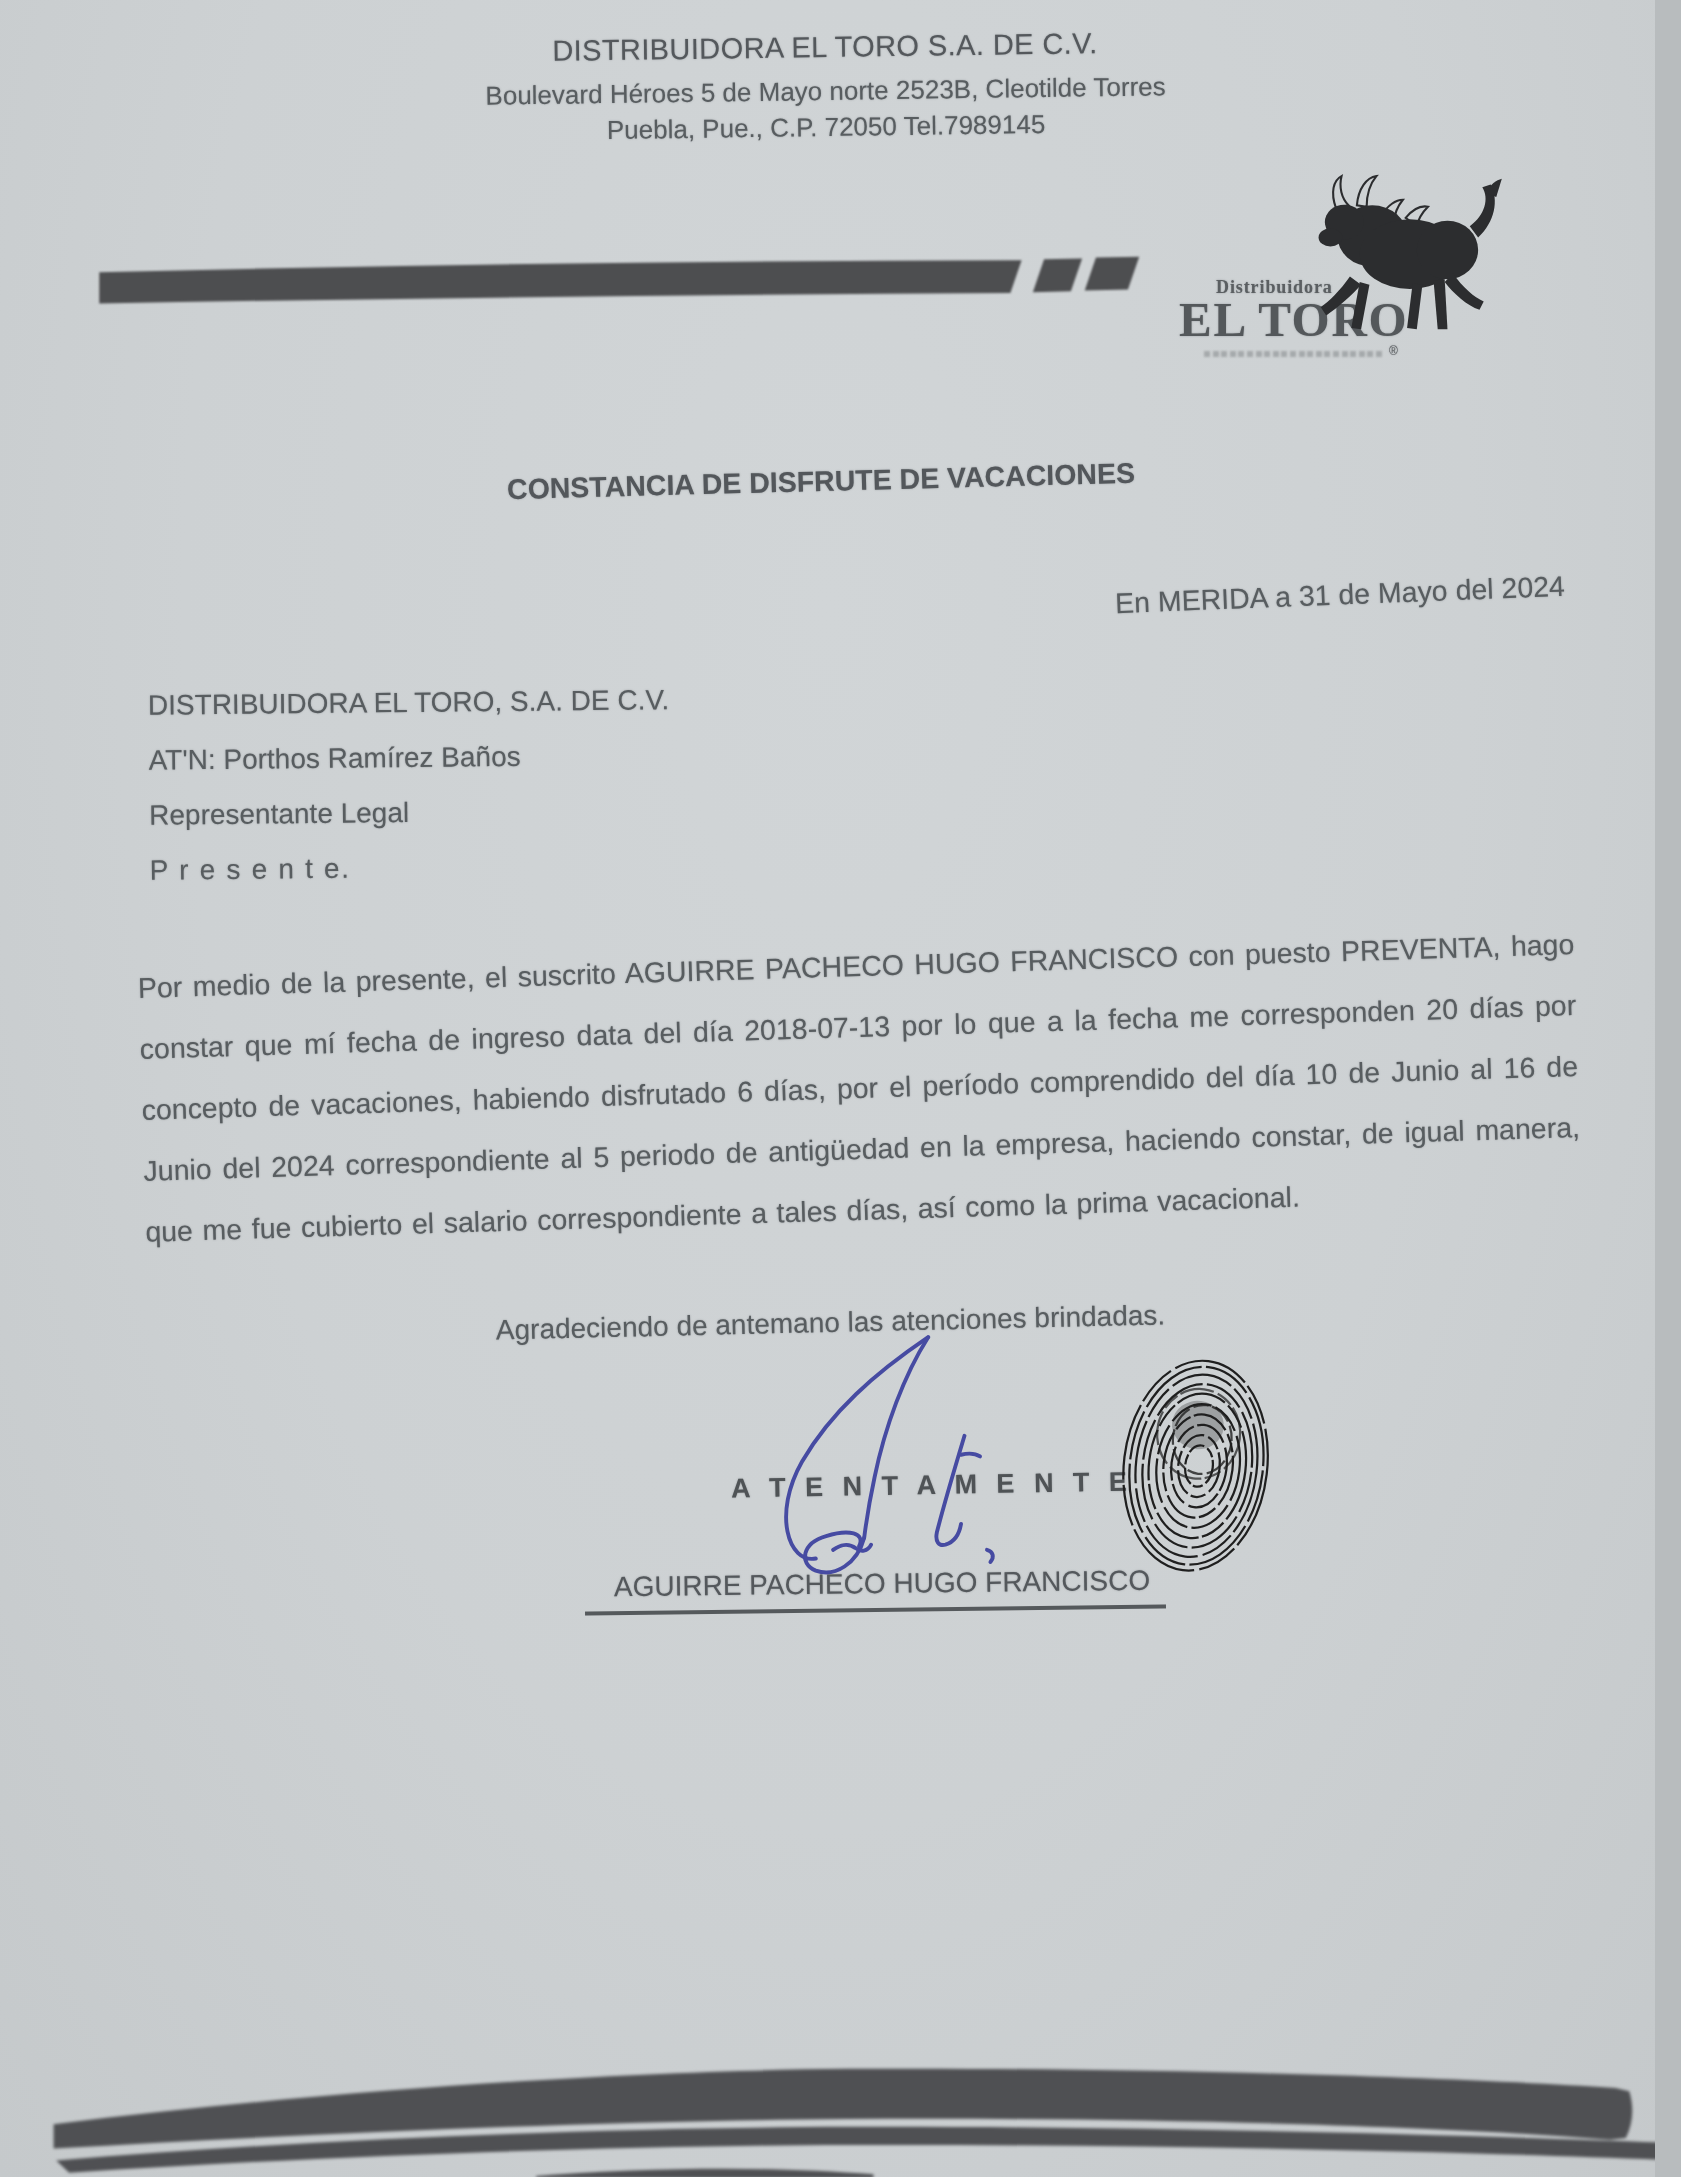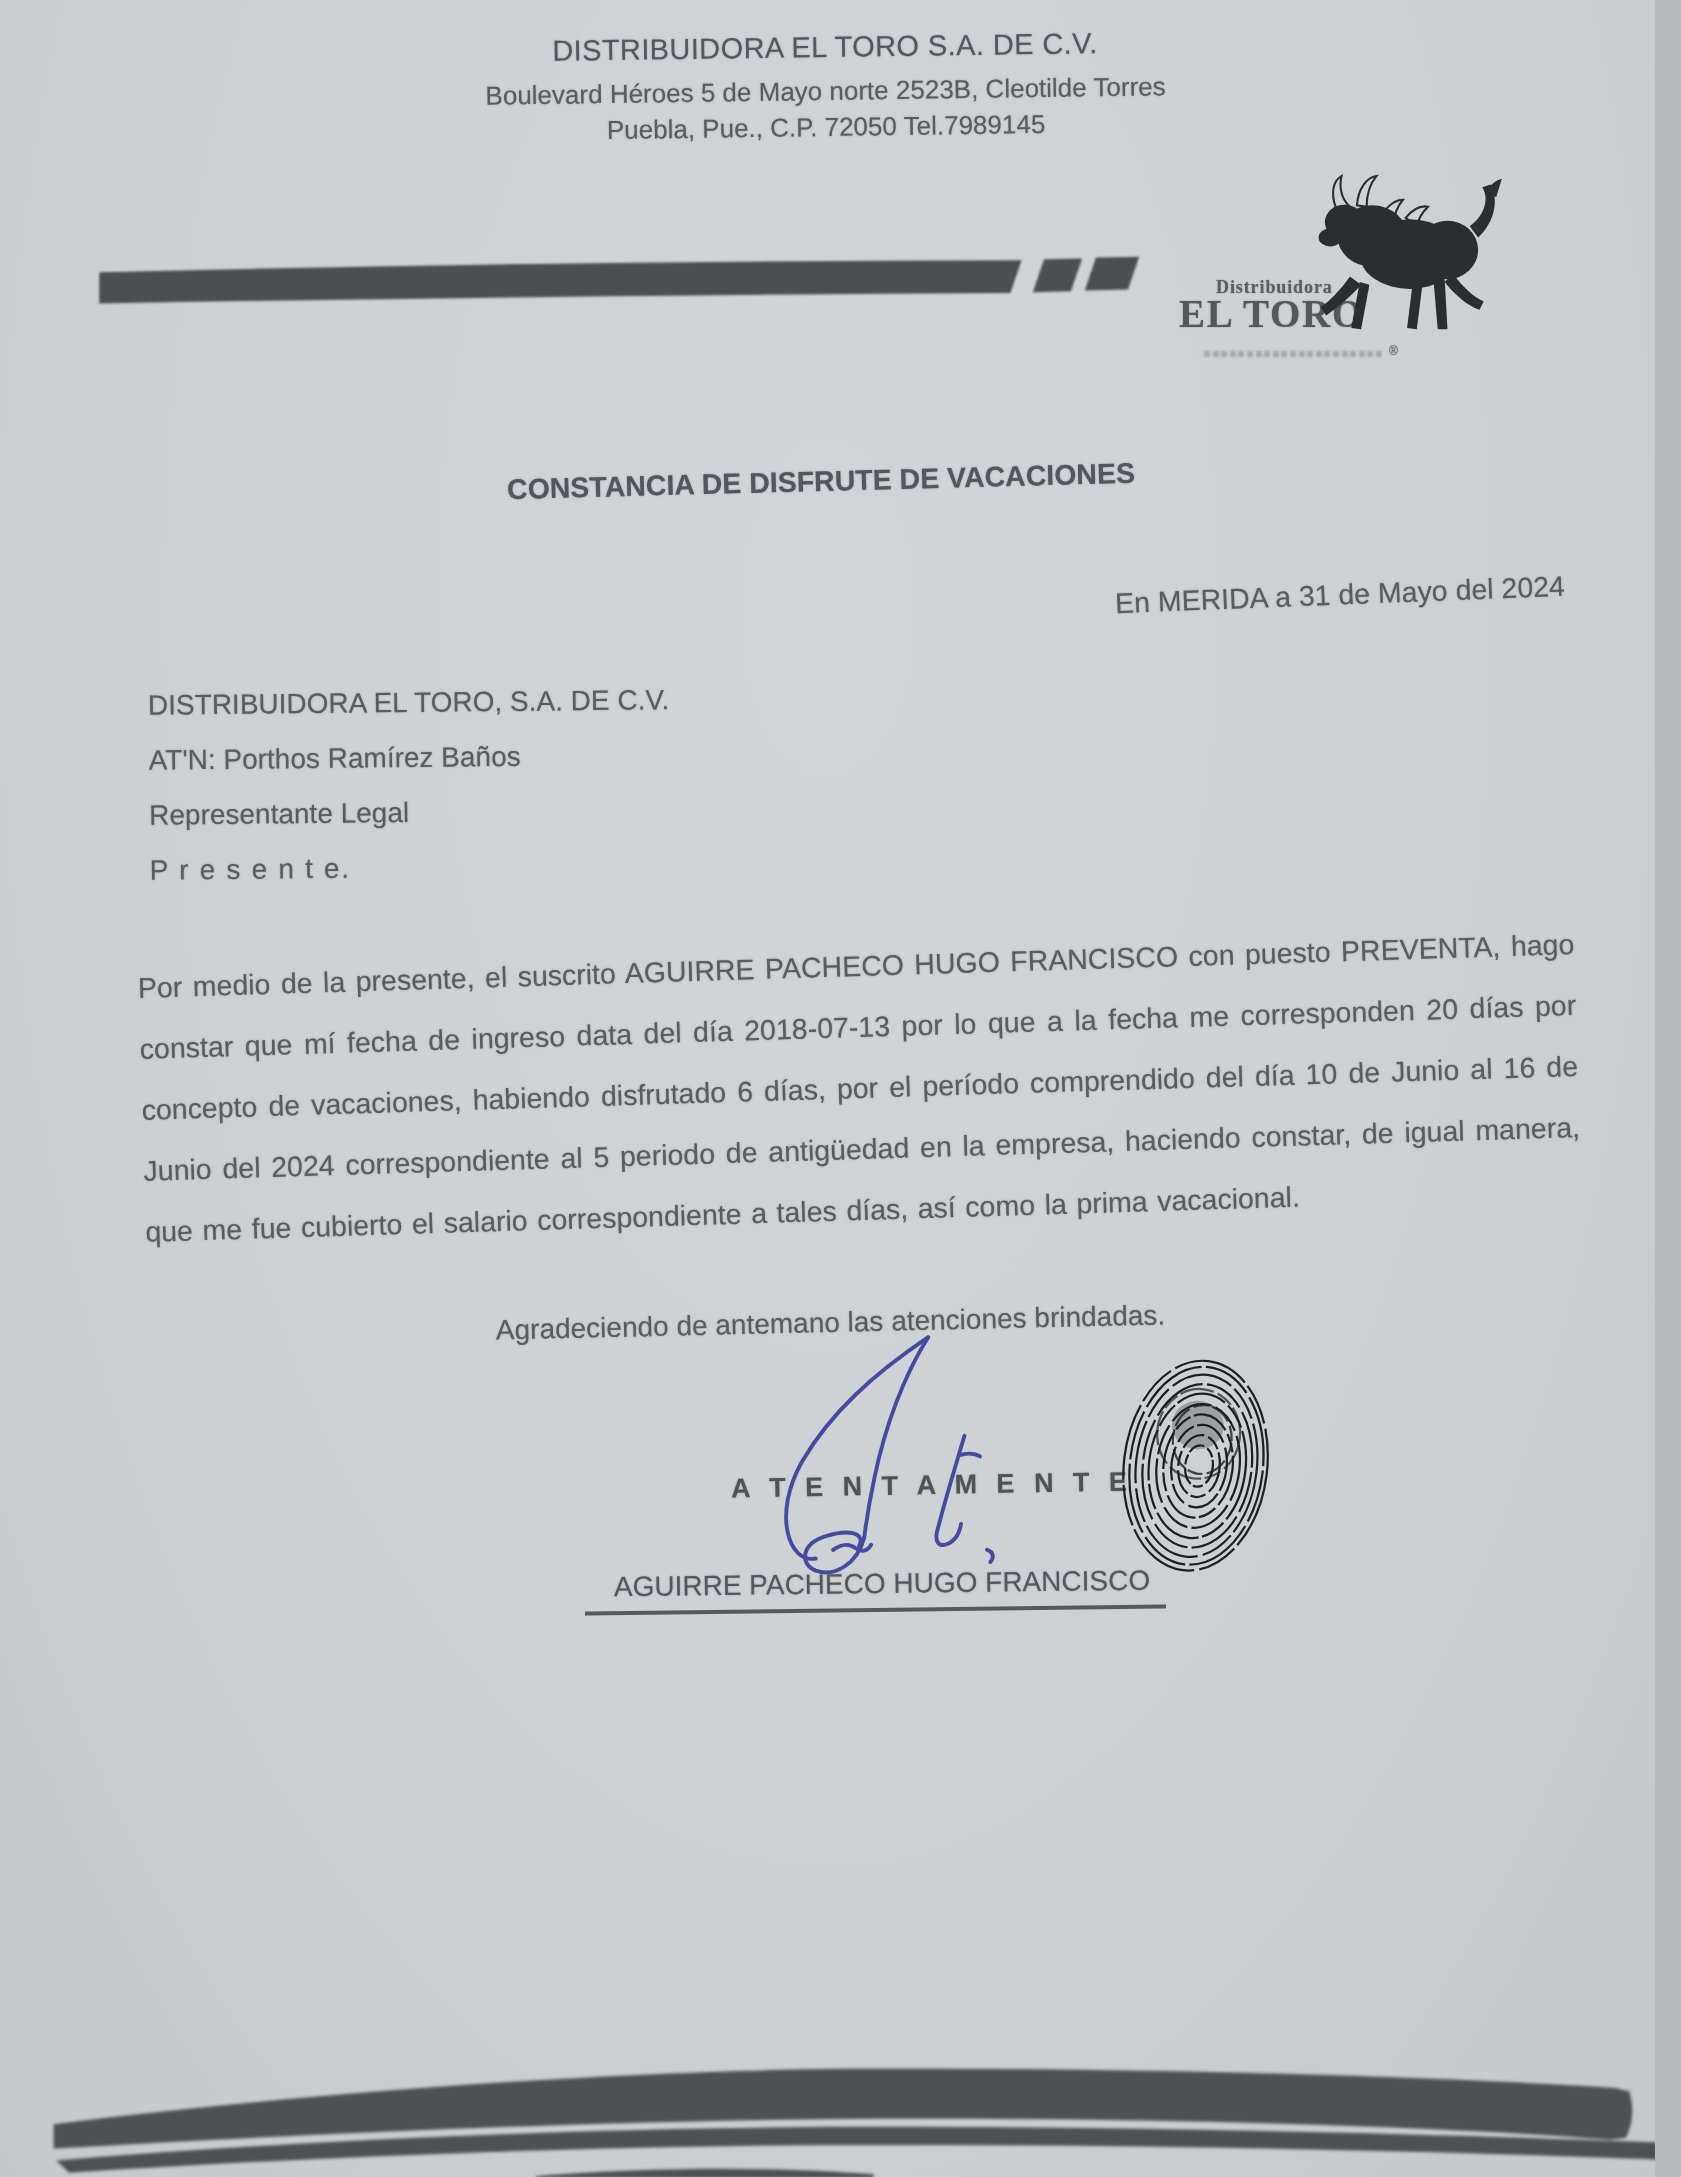--- a/index.html
+++ b/index.html
@@ -13,21 +13,21 @@
   }
   .txt{position:absolute; text-shadow:0 0 1.7px rgba(88,93,96,.55);}
   .center{text-align:center;}
   
   #header-block{left:285px;top:31px;width:1081px;transform:rotate(-0.8deg);}
   #company-line{font-size:29px;letter-spacing:0.4px;color:#54585c;}
   #addr1{font-size:26px;margin-top:12px;}
   #addr2{font-size:26px;margin-top:5.2px;}
   
   #logo-small{left:1216px;top:277px;font-family:"Liberation Serif",serif;font-size:18px;letter-spacing:0.9px;color:#5b5f62;filter:blur(0.3px);font-weight:bold;}
-  #logo-name{left:1179px;top:291px;font-family:"Liberation Serif",serif;font-weight:bold;font-size:39px;letter-spacing:1.7px;color:#54585b;filter:blur(0.4px);}
+  #logo-name{left:1179px;top:291px;font-family:"Liberation Serif",serif;font-weight:bold;font-size:49px;letter-spacing:1.7px;color:#54585b;filter:blur(0.4px);}
   #logo-tagline{position:absolute;left:1204px;top:351px;width:180px;height:6px;
     background:repeating-linear-gradient(90deg,#70747688 0 6px, transparent 6px 8.6px);
     filter:blur(0.9px);opacity:.8;}
   #logo-reg{left:1389px;top:344px;font-size:12px;color:#5b5f62;}
   
   #doc-title{left:259px;top:465px;width:1124px;font-size:28.5px;font-weight:bold;color:#53575b;transform:rotate(-1.5deg);}
   #dateline{left:986px;top:581px;width:579px;text-align:right;font-size:28.5px;transform:rotate(-2.2deg);}
   
   #recipient{left:149px;top:687px;font-size:28px;transform:rotate(-0.6deg);}
   #recipient div{margin-bottom:23px;}

